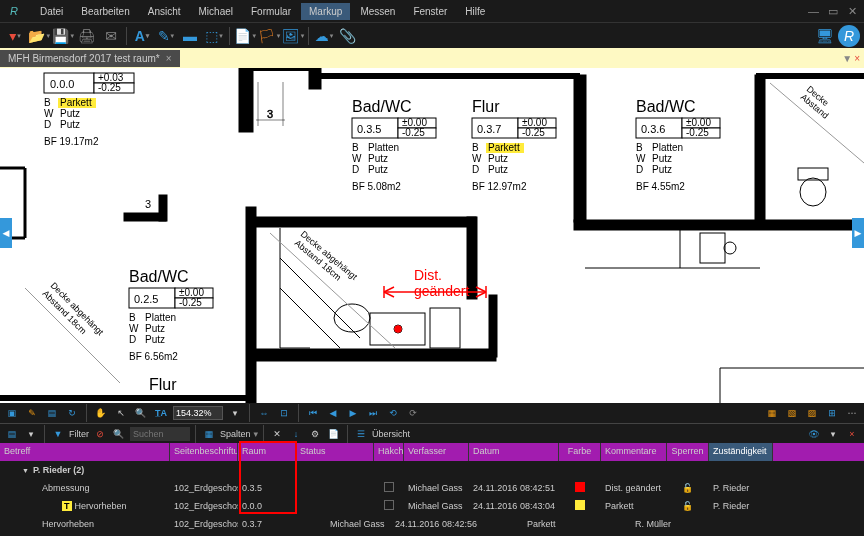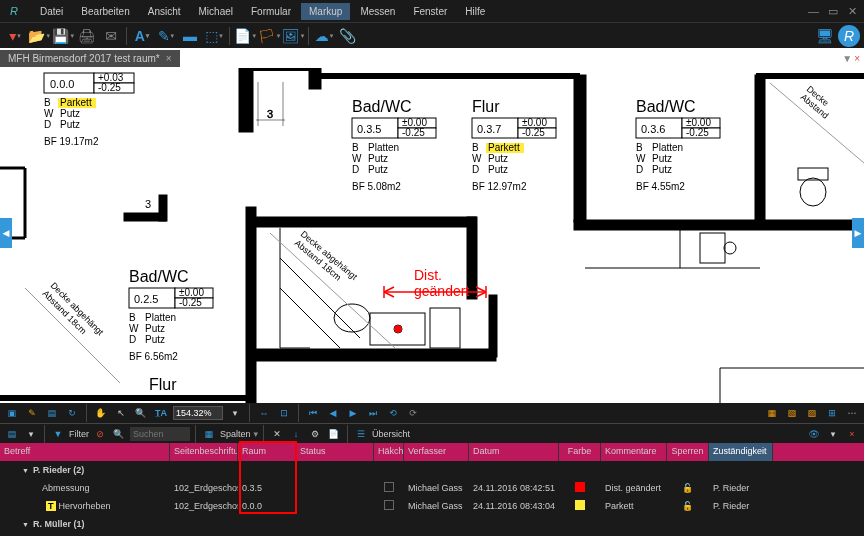--- a/index.html
+++ b/index.html
@@ -8,35 +8,35 @@
 .logo { width: 20px; height: 16px; margin-right: 8px; display:flex;align-items:center;justify-content:center;color:#5bb;font-size:11px;font-style:italic;}
 .menubar { display: flex; gap: 2px; flex: 1; }
 .menubar span { padding: 3px 8px; font-size: 10px; cursor: pointer; }
 .menubar span.active { background: #3a5a7a; }
 .win-controls { display: flex; gap: 8px; margin-left: auto; }
 .win-controls span { width: 12px; height: 12px; cursor: pointer; color: #888; font-size: 11px; }
 .toolbar { height: 26px; background: #1a1a1a; display: flex; align-items: center; padding: 0 4px; gap: 2px; border-top: 1px solid #333; }
 .tbtn { width: 22px; height: 22px; display: flex; align-items: center; justify-content: center; cursor: pointer; font-size: 14px; }
 .tbtn.dd::after { content: "▾"; font-size: 7px; color: #888; margin-left: 1px; }
 .sep { width: 1px; height: 18px; background: #444; margin: 0 2px; }
-.tabbar { height: 20px; background: #ffffff; display: flex; align-items: center; }
+.tabbar { height: 20px; background: #fef9c3; display: flex; align-items: center; }
 .tab { background: #4a4a4a; padding: 3px 8px; font-size: 10px; display: flex; align-items: center; gap: 6px; }
 .tab .close { cursor: pointer; color: #aaa; }
 .tabbar .right { margin-left: auto; display: flex; gap: 2px; padding-right: 4px; }
 .canvas { height: 335px; background: #fff; position: relative; overflow: hidden; }
 .canvas svg { width: 100%; height: 100%; }
 .statusbar { height: 20px; background: #1a1a1a; display: flex; align-items: center; padding: 0 4px; gap: 4px; font-size: 9px; }
 .sbtn { width: 16px; height: 16px; display:flex;align-items:center;justify-content:center; cursor:pointer;}
 .zoom-input { width: 50px; height: 14px; background: #333; color: #fff; border: 1px solid #555; font-size: 9px; padding: 0 2px; }
 .page-input { width: 140px; height: 14px; background: #333; color: #fff; border: 1px solid #555; font-size: 9px; padding: 0 2px; }
 .panel-head { height: 20px; background: #1a1a1a; display: flex; align-items: center; padding: 0 4px; gap: 3px; font-size: 9px; border-top: 1px solid #444; }
 .panel-head input[type=text] { background: #333; border: none; color: #fff; width: 60px; height: 14px; font-size: 9px; padding: 0 3px; }
 .ptb { width:16px;height:16px;display:flex;align-items:center;justify-content:center;cursor:pointer;}
 .markup-list { height: 93px; background: #1a1a1a; overflow: auto; font-size: 9px; }
-.ml-header { display: flex; background: #be185d; height: 18px; }
+.ml-header { display: flex; background: #a21caf; height: 18px; }
 .ml-header > div { padding: 3px 4px; border-right: 1px solid #333; overflow: hidden; white-space: nowrap; }
 .ml-header .sorted { background: #3a5a7a; color: #fff; }
 .ml-row { display: flex; height: 18px; align-items: center; }
 .ml-row > div { padding: 2px 4px; overflow: hidden; white-space: nowrap; }
 .ml-group { display: flex; align-items: center; height: 18px; padding-left: 22px; font-weight: bold; cursor:pointer;}
 .ml-group::before { content: "▼"; font-size: 7px; margin-right: 4px; }
 .c-betreff { width: 170px; }
 .c-seite { width: 68px; }
 .c-raum { width: 58px; }
 .c-status { width: 78px; }
@@ -368,33 +368,32 @@
         <div class="c-status"></div>
         <div class="c-hak"><span class="checkbox-empty"></span></div>
         <div class="c-verf">Michael Gass</div>
         <div class="c-datum">24.11.2016 08:42:51</div>
         <div class="c-farbe"><span class="swatch" style="background:#f00"></span></div>
         <div class="c-komm">Dist. geändert</div>
         <div class="c-sperr"><span class="lock-icon">🔓</span></div>
         <div class="c-zust">P. Rieder</div>
       </div>
       <div class="ml-row">
-        <div class="c-betreff" style="padding-left:46px"><span style="background:#ffeb3b;color:#000;font-weight:bold;padding:0 2px;margin-right:3px">T</span>Hervorheben</div>
+        <div class="c-betreff" style="padding-left:62px"><span style="background:#ffeb3b;color:#000;font-weight:bold;padding:0 2px;margin-right:3px">T</span>Hervorheben</div>
         <div class="c-seite">102_Erdgeschoss</div>
         <div class="c-raum">0.0.0</div>
         <div class="c-status"></div>
         <div class="c-hak"><span class="checkbox-empty"></span></div>
         <div class="c-verf">Michael Gass</div>
         <div class="c-datum">24.11.2016 08:43:04</div>
         <div class="c-farbe"><span class="swatch" style="background:#ffeb3b"></span></div>
         <div class="c-komm">Parkett</div>
         <div class="c-sperr"><span class="lock-icon">🔓</span></div>
         <div class="c-zust">P. Rieder</div>
       </div>
-      <div class="ml-group">R. Müller (1)</div>
       <div class="ml-row">
         <div class="c-betreff" style="padding-left:42px">Hervorheben</div>
         <div class="c-seite">102_Erdgeschoss</div>
         <div class="c-raum">0.3.7</div>
         <div class="c-hak"></div>
         <div class="c-verf">Michael Gass</div>
         <div class="c-datum">24.11.2016 08:42:56</div>
         <div class="c-farbe"></div>
         <div class="c-komm">Parkett</div>
         <div class="c-sperr"></div>

